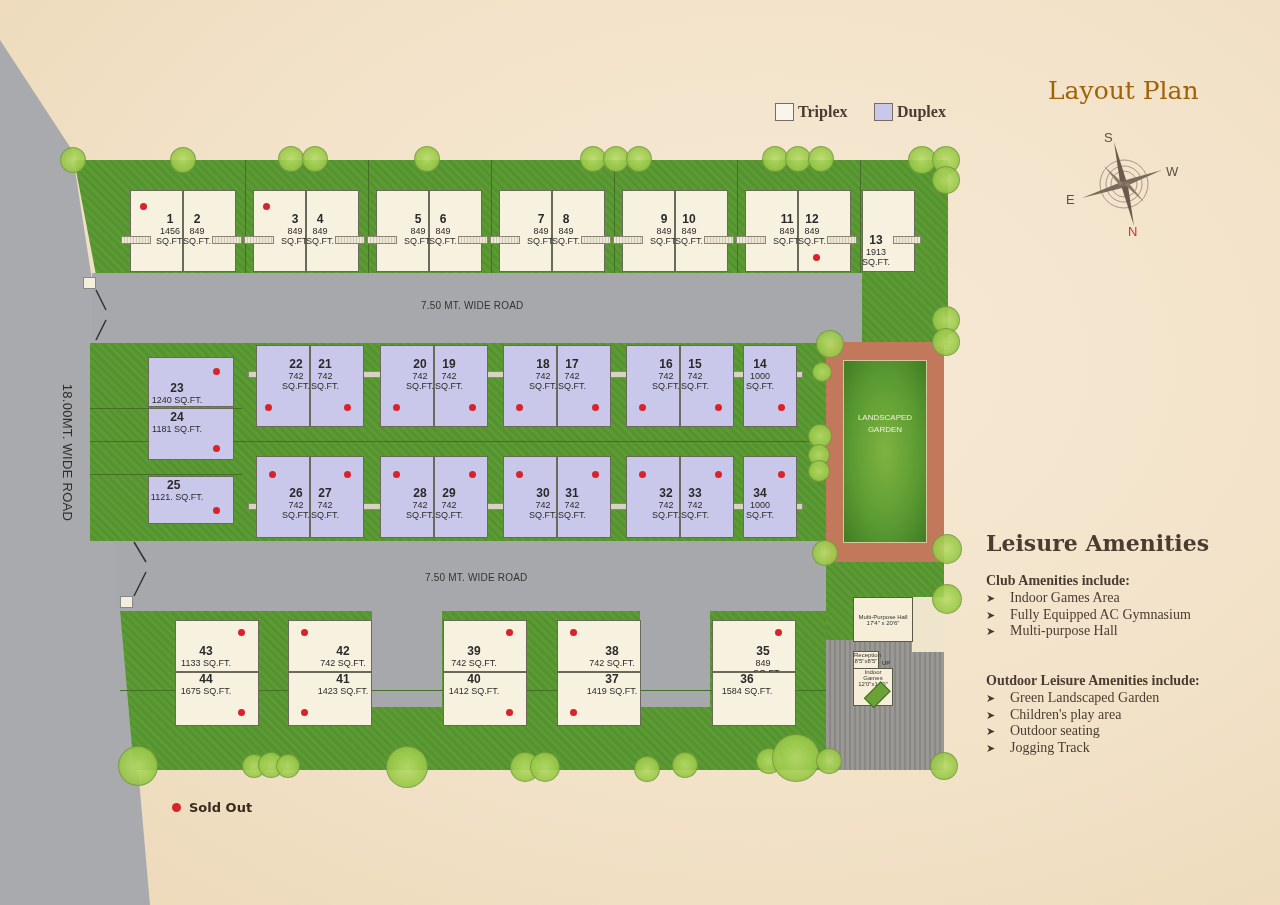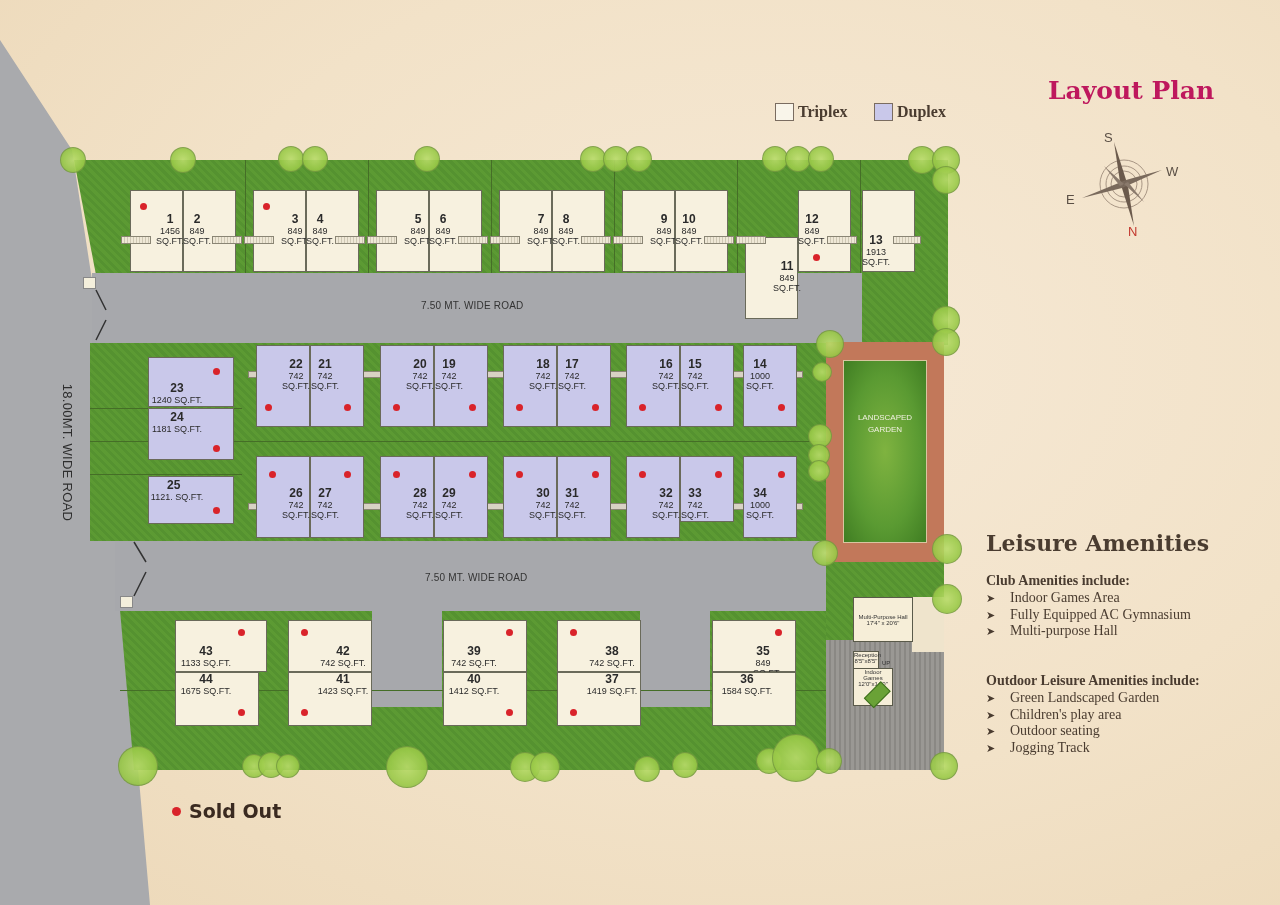--- a/index.html
+++ b/index.html
@@ -10,21 +10,21 @@
     font-family: "Liberation Sans", sans-serif;
   }
   .abs { position: absolute; }
 
   
   .main-road {
     position: absolute; left: 0; top: 0; width: 1280px; height: 905px;
   }
   .title {
     position: absolute; left: 1048px; top: 76px;
-    font-family: "DejaVu Serif", serif; font-weight: bold; font-size: 25px; color: #be185d; text-align: center;
+    font-family: "DejaVu Serif", serif; font-weight: normal; font-size: 25px; color: #a16207; text-align: center;
   }
   .legend { position: absolute; top: 103px; display: flex; align-items: center; gap: 4px;
     font-family: "Liberation Serif", serif; font-weight: bold; font-size: 16px; color: #4a3c30; }
   .legend .sw { width: 19px; height: 18px; border: 1px solid #7a6c60; }
 
   .compass { position: absolute; left: 1060px; top: 128px; width: 130px; height: 110px; }
   .compass span { position: absolute; font-family: "Liberation Sans", sans-serif; font-size: 13px; color: #5a4f45; }
 
   
   .grass {
@@ -64,21 +64,21 @@
   .club-deck { position: absolute; background: repeating-linear-gradient(90deg, #9a9894 0 3px, #8a8884 3px 5px); }
   .club-room { position: absolute; background: #f6eed8; border: 1.5px solid #5a5a4a; font-size: 6px; color: #333; text-align: center; }
 
   .amen-title { position: absolute; left: 986px; top: 530px; font-family: "DejaVu Serif", serif; font-weight: bold; font-size: 22px; color: #4a3c30; }
   .amen-group { position: absolute; left: 986px; font-family: "Liberation Serif", serif; color: #4a3c30; }
   .amen-group h3 { font-size: 14px; font-weight: bold; margin-bottom: 1px; }
   .amen-group li { list-style: none; font-size: 14px; line-height: 16.5px; display: flex; }
   .amen-group li .bul { width: 24px; font-size: 11px; }
 
   .soldout { position: absolute; left: 172px; top: 800px; display: flex; align-items: center; gap: 8px;
-    font-family: "DejaVu Sans", sans-serif; font-weight: bold; font-size: 19px; color: #3a2a20; }
+    font-family: "DejaVu Sans", sans-serif; font-weight: bold; font-size: 13px; color: #3a2a20; }
   .soldout .dot { position: static; width: 9px; height: 9px; }
 </style>
 </head>
 <body>
 
 <svg class="main-road" width="1280" height="905">
   <path d="M0,40 L0,905 L150,905 L118,540 L110,470 L92,280 L72,150 L0,40 Z" fill="#a9aaad"></path>
 </svg>
 <div class="abs" style="left:-18px;top:445px;width:170px;font-size:13px;color:#2e2e2e;transform:rotate(90deg);text-align:center;letter-spacing:0.3px;">18.00MT. WIDE ROAD</div>
 
@@ -186,21 +186,21 @@
 <div class="unit triplex" style="left:675px;top:190px;width:53px;height:82px;">
   <div style="position:absolute;left:-2px;top:22px;width:30px;">
       <span class="no">10</span>
       <span class="area">849</span>
       <span class="area">SQ.FT.</span>
     </div>
 </div>
 <div class="stair" style="left:613px;top:236px;width:30px;height:8px;"></div>
 <div class="stair" style="left:704px;top:236px;width:30px;height:8px;"></div>
 
-<div class="unit triplex" style="left:745px;top:190px;width:53px;height:82px;margin-top:47px;">
+<div class="unit triplex" style="left:745px;top:190px;width:53px;height:82px;">
   <div style="position:absolute;left:26px;top:22px;width:30px;">
       <span class="no">11</span>
       <span class="area">849</span>
       <span class="area">SQ.FT.</span>
     </div>
 </div>
 <div class="unit triplex" style="left:798px;top:190px;width:53px;height:82px;">
   <div style="position:absolute;left:-2px;top:22px;width:30px;">
       <span class="no">12</span>
       <span class="area">849</span>
@@ -368,38 +368,38 @@
     </div>
 </div>
 <div class="unit duplex" style="left:626px;top:456px;width:54px;height:82px;">
   <div class="dot" style="left:12px;top:14px;"></div>
   <div style="position:absolute;left:24px;top:30px;width:30px;">
       <span class="no">32</span>
       <span class="area">742</span>
       <span class="area">SQ.FT.</span>
     </div>
 </div>
-<div class="unit duplex" style="left:680px;top:456px;width:54px;height:66px;">
+<div class="unit duplex" style="left:680px;top:456px;width:54px;height:82px;">
   <div class="dot" style="left:34px;top:14px;"></div>
   <div style="position:absolute;left:0;top:30px;width:28px;">
       <span class="no">33</span>
       <span class="area">742</span>
       <span class="area">SQ.FT.</span>
     </div>
 </div>
 <div class="unit duplex" style="left:743px;top:456px;width:54px;height:82px;">
   <div class="dot" style="left:34px;top:14px;"></div>
   <div style="position:absolute;left:0;top:30px;width:32px;">
       <span class="no">34</span>
       <span class="area">1000</span>
       <span class="area">SQ.FT.</span>
     </div>
 </div>
 
-<div class="unit triplex" style="left:175px;top:620px;width:92px;height:52px;padding-left:48px;">
+<div class="unit triplex" style="left:175px;top:620px;width:84px;height:52px;padding-left:48px;">
   <div class="dot" style="left:62px;top:8px;"></div>
   <div style="position:absolute;left:0;top:24px;width:60px;">
       <span class="no">43</span>
       <span class="area"><span>1133</span> <span>SQ.FT.</span></span>
     </div>
 </div>
 <div class="unit triplex" style="left:175px;top:672px;width:84px;height:54px;">
   <div class="dot" style="left:62px;top:36px;"></div>
   <div style="position:absolute;left:0;top:0;width:60px;">
       <span class="no">44</span>

